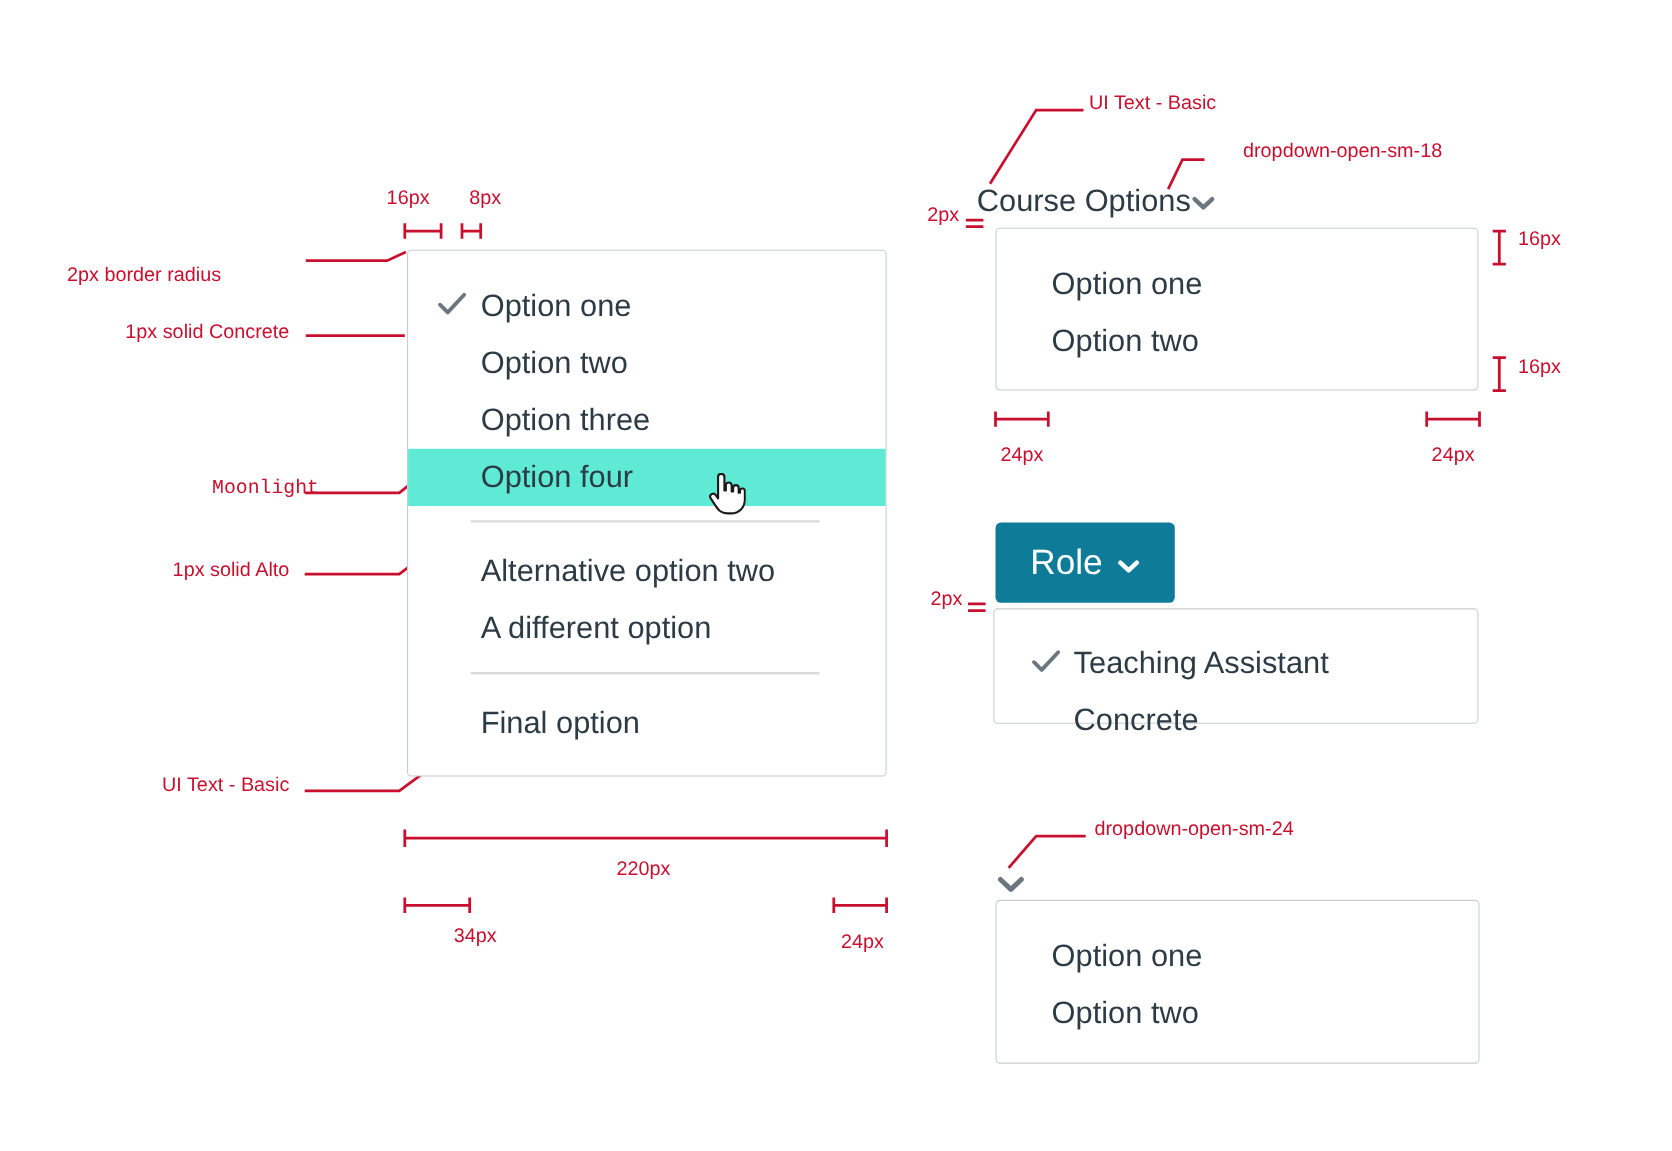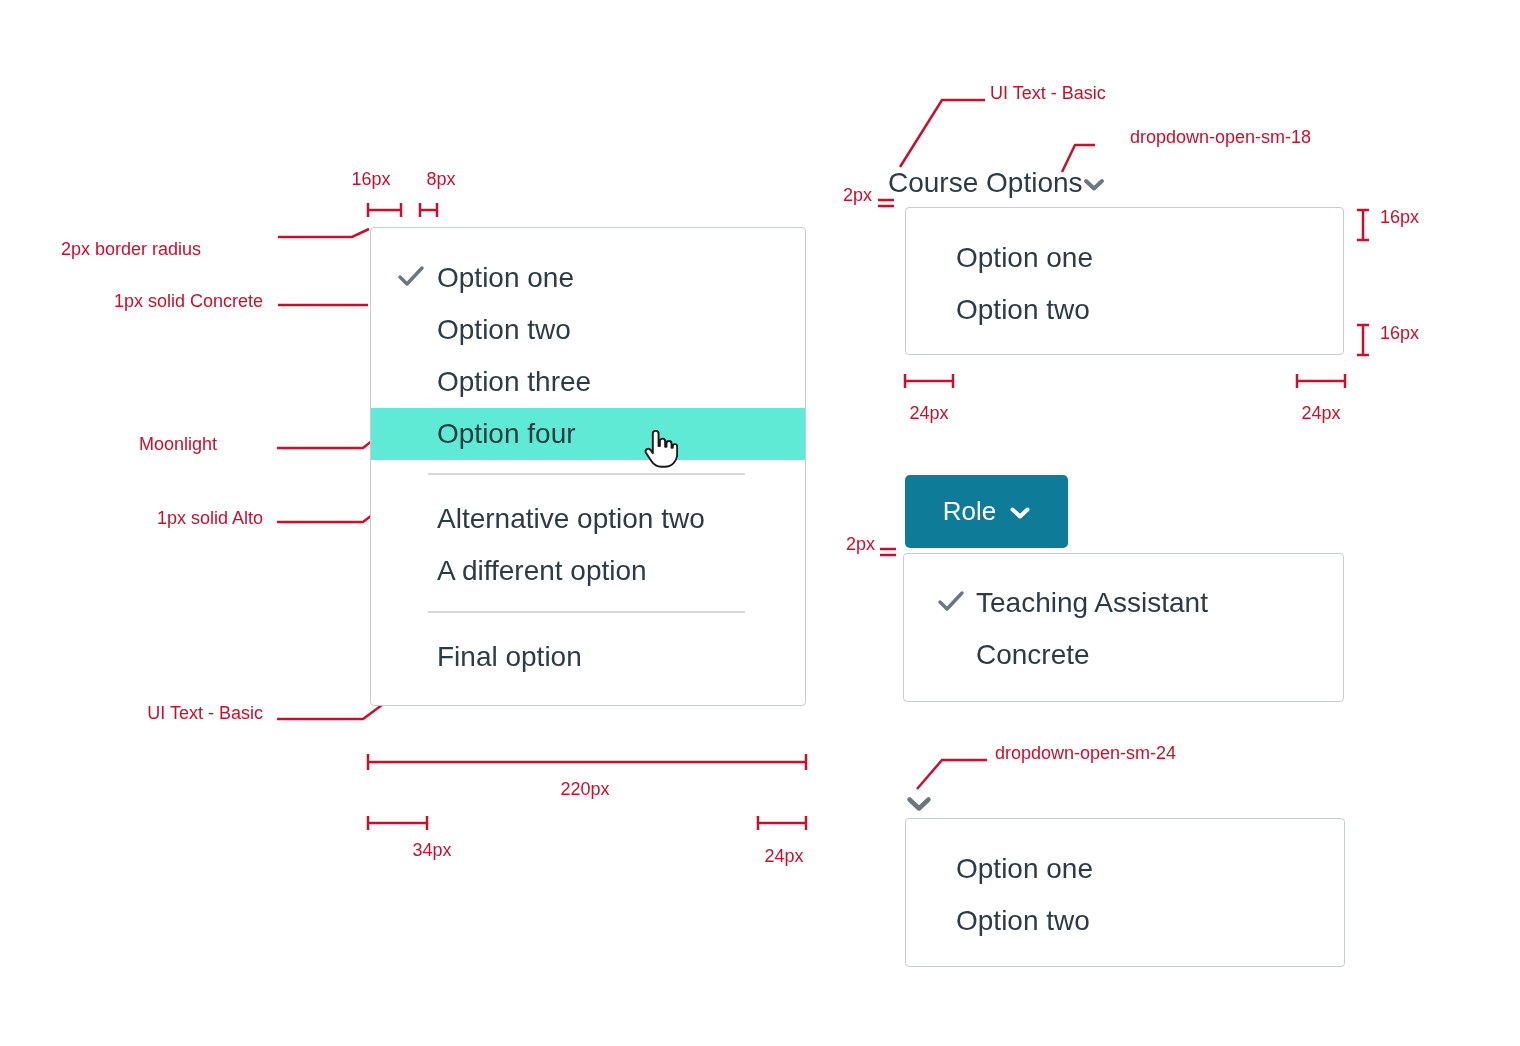--- a/index.html
+++ b/index.html
@@ -39,21 +39,21 @@
   .menu-row.highlight{background:#5eead4;}
   .menu-row .check{position:absolute;left:26px;top:50%;transform:translateY(-50%);}
   .divider{height:2px;background:#D7D7D7;border:none;}
   .left-divider{margin:13px 60px 18px 57px;}
   .pad-top{padding-top:24px;}
   
   .role-btn{
     position:absolute;
     left:905px;top:475px;width:163px;height:73px;
     background:#0E7C99;border:none;border-radius:5px;
-    color:#ffffff;font-size:26px;font-family:"Liberation Sans",sans-serif;
+    color:#ffffff;font-size:32px;font-family:"Liberation Sans",sans-serif;
     display:flex;align-items:center;justify-content:center;gap:14px;
     cursor:pointer;
   }
   .trigger-label{
     position:absolute;left:888px;top:169px;
     font-size:28px;line-height:28px;color:#2D3B45;
     display:flex;align-items:center;justify-content:flex-end;
   }
   .icon{display:inline-block;}
   .cursor-icon{position:absolute;left:642px;top:430px;}
@@ -109,21 +109,21 @@
       <path d="M880 549 H896 M880 555 H896"></path>
 
       <path d="M987 760 H942 L917 789"></path>
     </g>
   </svg>
 
   <div class="rlabel center" style="left:371px;top:170px;">16px</div>
   <div class="rlabel center" style="left:441px;top:170px;">8px</div>
   <div class="rlabel" style="right:1319px;top:224px;margin-top:16px;">2px border radius</div>
   <div class="rlabel" style="right:1257px;top:292px;">1px solid Concrete</div>
-  <div class="rlabel" style="right:1303px;top:435px;">Moonlight</div>
+  <div class="rlabel" style="right:1230px;top:435px;font-family:Liberation Mono, monospace;">Moonlight</div>
   <div class="rlabel" style="right:1257px;top:509px;">1px solid Alto</div>
   <div class="rlabel" style="right:1257px;top:704px;">UI Text - Basic</div>
   <div class="rlabel" style="right:1100px;top:340px;">8px</div>
   <div class="rlabel center" style="left:770px;top:377px;">4px</div>
   <div class="rlabel center" style="left:772px;top:458px;">4px</div>
   <div class="rlabel" style="right:1096px;top:585px;">12px</div>
   <div class="rlabel center" style="left:585px;top:780px;">220px</div>
   <div class="rlabel center" style="left:400px;top:841px;margin-left:32px;">34px</div>
   <div class="rlabel center" style="left:784px;top:847px;">24px</div>
 
@@ -194,21 +194,21 @@
 
   <button class="role-btn">
     <span>Role</span>
     <span class="icon">
       <svg width="20" height="13" viewBox="0 0 20 13">
           <path d="M2.5 2.5 L10 9.5 L17.5 2.5" fill="none" stroke="#ffffff" stroke-width="4" stroke-linecap="round" stroke-linejoin="round"></path>
         </svg>
     </span>
   </button>
 
-  <div class="panel" style="left:903px;top:553px;width:441px;height:149px;padding-top:23px;">
+  <div class="panel" style="left:903px;top:553px;width:441px;height:105px;padding-top:23px;">
     <div class="menu-row">
       <span class="check icon" style="left:33px;">
         <svg width="28" height="22" viewBox="0 0 28 22">
             <path d="M3 12 L10 19 L25 3" fill="none" stroke="#6B7780" stroke-width="3.5" stroke-linecap="round" stroke-linejoin="round"></path>
           </svg>
       </span>
       <span class="txt" style="margin-left:72px;">Teaching Assistant</span>
     </div>
     <div class="menu-row">
       <span class="txt" style="margin-left:72px;">Concrete</span>

